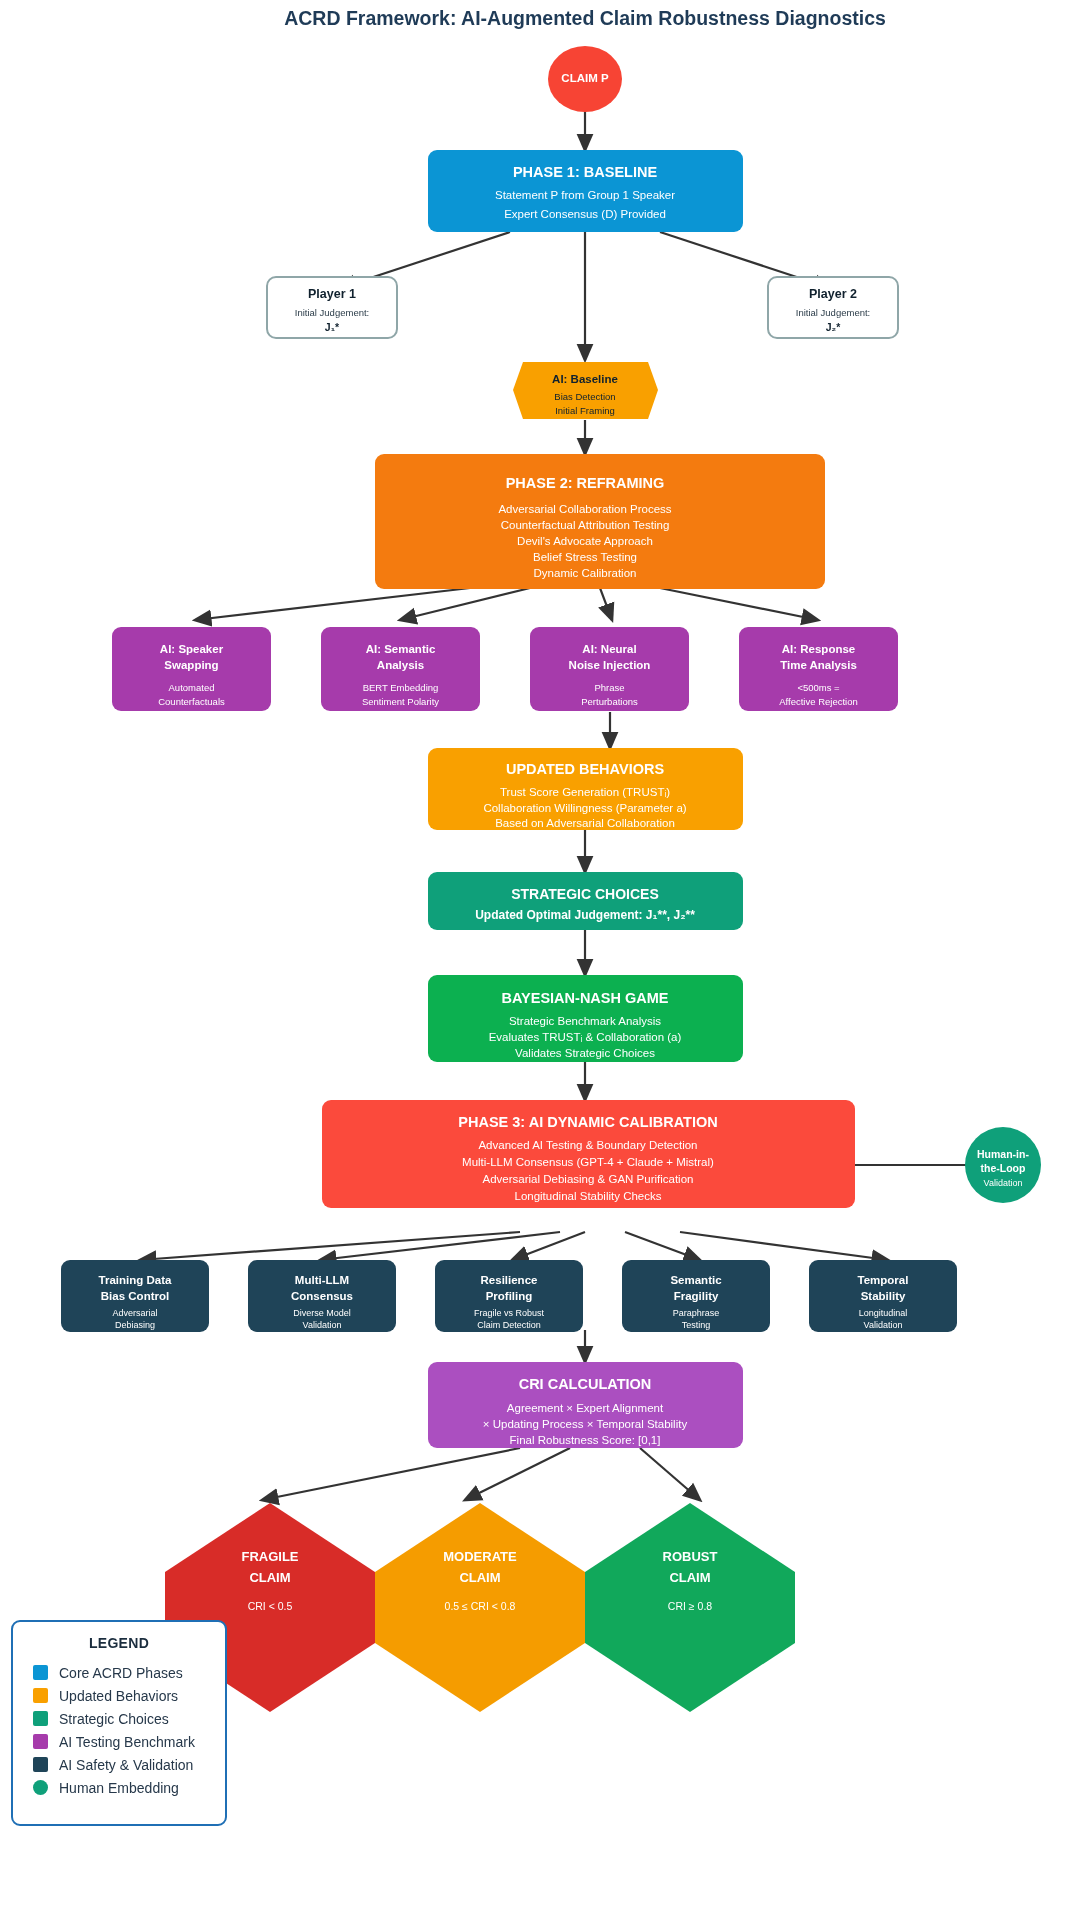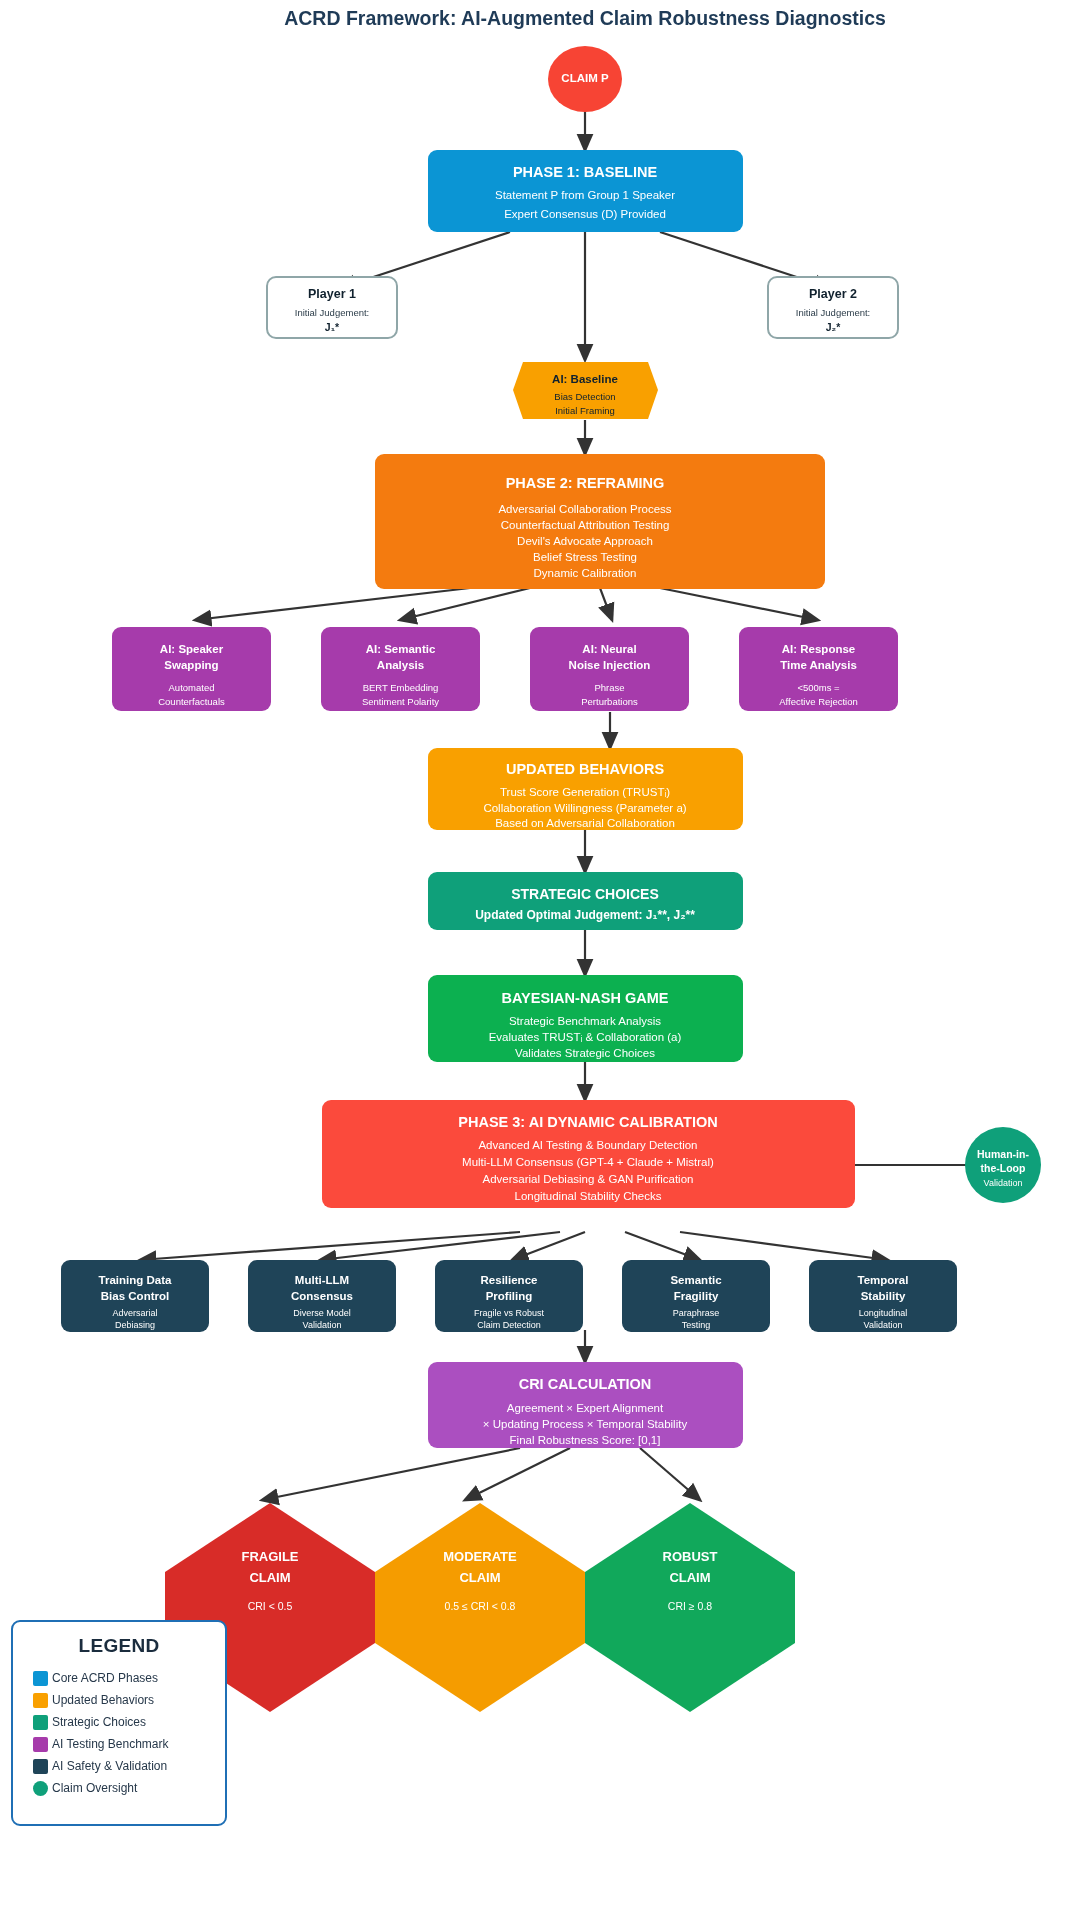--- a/index.html
+++ b/index.html
@@ -4,26 +4,26 @@
 <style>
   html,body{margin:0;padding:0;background:#ffffff;}
   body{width:1065px;height:1909px;position:relative;
        font-family:"Liberation Sans","DejaVu Sans",sans-serif;
        -webkit-font-smoothing:antialiased;}
   #canvas{position:absolute;inset:0;width:1065px;height:1909px;}
   .ttl{font-weight:bold;font-size:19.5px;fill:#1f3b57;}
   svg text{dominant-baseline:middle;}
   .legendbox{position:absolute;left:11px;top:1620px;width:216px;height:206px;
              border:2.5px solid #1f6fb5;border-radius:9px;background:#fff;box-sizing:border-box;}
-  .legendbox h4{margin:0;padding:13px 0 10px 0;text-align:center;font-size:19px;
+  .legendbox h4{margin:0;padding:13px 0 10px 0;text-align:center;font-size:14px;
                 font-weight:bold;color:#1b2d3e;letter-spacing:.3px;}
   .lrow{display:flex;align-items:center;padding:3.5px 0 3.5px 20px;}
   .sw{width:15px;height:15px;border-radius:2px;flex:0 0 auto;}
   .sw.circ{border-radius:50%;}
-  .ltx{font-size:12px;color:#26384a;margin-left:4px;}
+  .ltx{font-size:14px;color:#26384a;margin-left:11px;}
 </style>
 </head>
 <body>
 
 <svg id="canvas" viewBox="0 0 1065 1909">
   <defs>
     <marker id="ah" markerWidth="9" markerHeight="9" refX="7.5" refY="4.5" orient="auto">
       <path d="M0,0.6 L9,4.5 L0,8.4 Z" fill="#333333"></path>
     </marker>
   </defs>
@@ -214,15 +214,15 @@
   <div class="lrow">
     <span class="sw" style="background:#a63bab"></span>
     <span class="ltx">AI Testing Benchmark</span>
   </div>
   <div class="lrow">
     <span class="sw" style="background:#1f4458"></span>
     <span class="ltx">AI Safety &amp; Validation</span>
   </div>
   <div class="lrow">
     <span class="sw circ" style="background:#0fa07a"></span>
-    <span class="ltx">Claim Oversight</span>
+    <span class="ltx">Human Embedding</span>
   </div>
 </div>
 
 </body></html>

